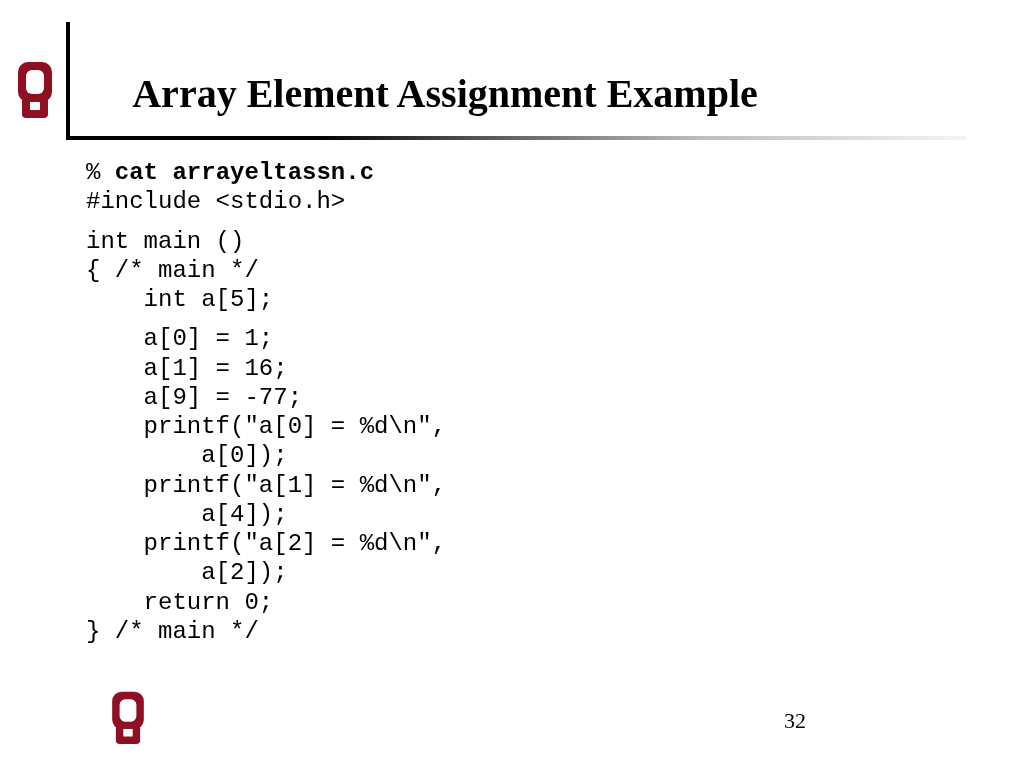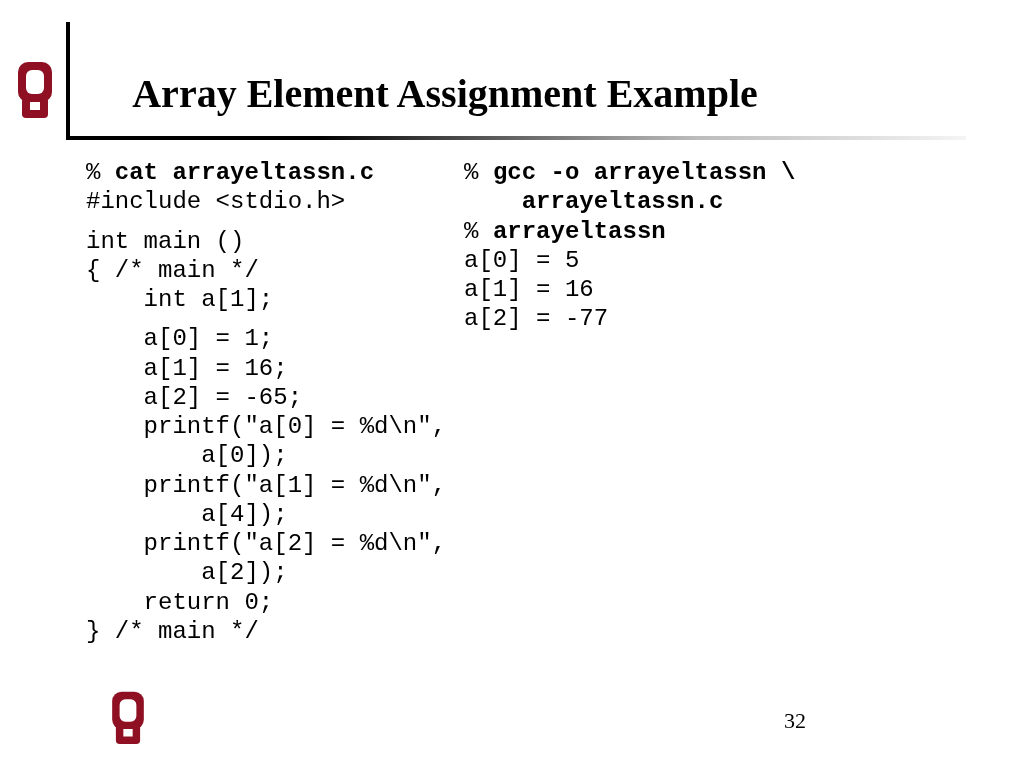--- a/index.html
+++ b/index.html
@@ -124,39 +124,33 @@
   <div class="rule-vertical"></div>
   <div class="rule-horizontal"></div>
 
   <div class="title">Array Element Assignment Example</div>
 
   <div class="body-area">
     <div class="col"><span><span>% </span><span class="b">cat arrayeltassn.c</span></span>
 <span>#include &lt;stdio.h&gt;</span>
 <div class="para-gap"></div><span>int main ()</span>
 <span>{ /* main */</span>
-<span>    int a[1];</span>
+<span>    int a[5];</span>
 <div class="para-gap"></div><span>    a[0] = 1;</span>
 <span>    a[1] = 16;</span>
-<span>    a[2] = -65;</span>
+<span>    a[9] = -77;</span>
 <span>    printf("a[0] = %d\n",</span>
 <span>        a[0]);</span>
 <span>    printf("a[1] = %d\n",</span>
 <span>        a[4]);</span>
 <span>    printf("a[2] = %d\n",</span>
 <span>        a[2]);</span>
 <span>    return 0;</span>
 <span>} /* main */</span></div>
 
-    <div class="col"><span><span>% </span><span class="b">gcc -o arrayeltassn \</span></span>
-<span class="b">    arrayeltassn.c</span>
-<span><span>% </span><span class="b">arrayeltassn</span></span>
-<span>a[0] = 5</span>
-<span>a[1] = 16</span>
-<span>a[2] = -77</span></div>
   </div>
 
   <div class="footer">
     <div class="logo-footer">
       <svg viewBox="0 0 42 58" width="40" height="54">
         <g fill="#8e1022">
           <rect x="4" y="2" width="34" height="40" rx="10" ry="10"></rect>
           <rect x="12" y="10" width="18" height="24" rx="6" ry="6" fill="#ffffff"></rect>
           <rect x="8" y="38" width="8" height="18" rx="3"></rect>
           <rect x="26" y="38" width="8" height="18" rx="3"></rect>

